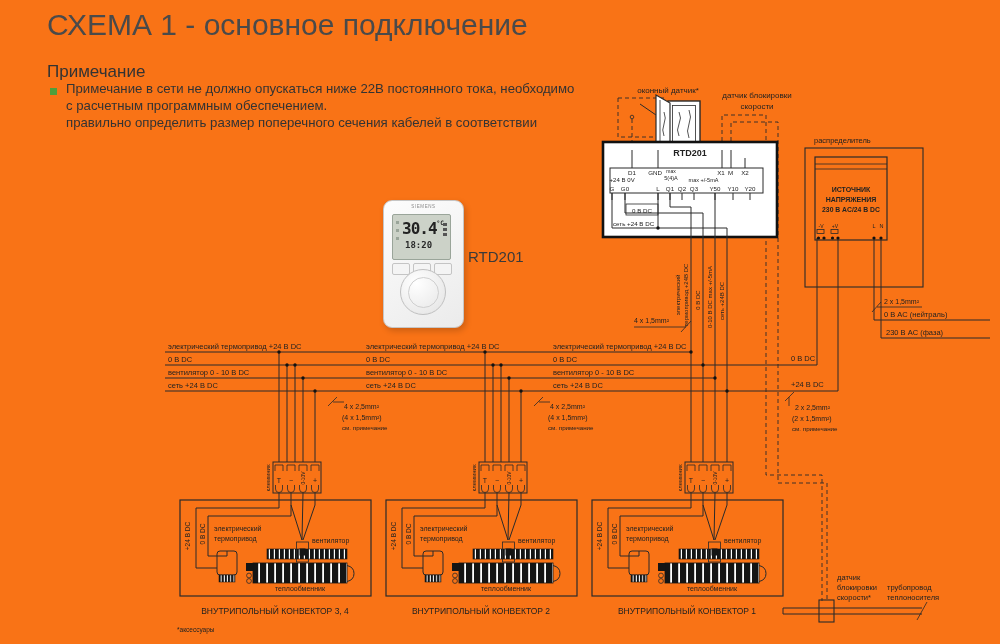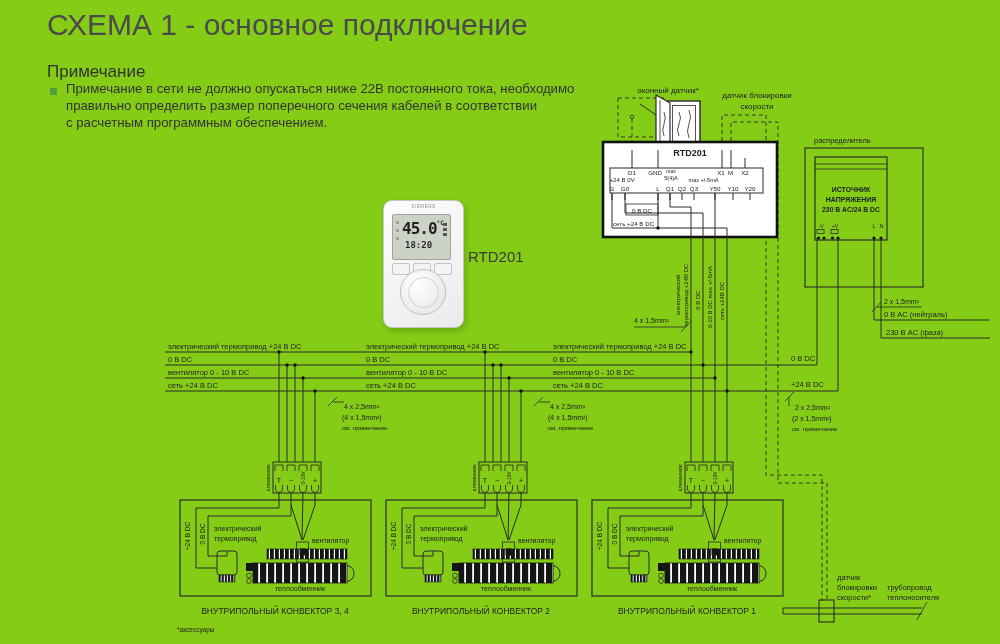--- a/index.html
+++ b/index.html
@@ -1,16 +1,16 @@
 <!DOCTYPE html>
 <html><head>
 <meta charset="utf-8">
 <style>
   html,body{margin:0;padding:0;background:#fff;}
-  #page{position:relative;width:1000px;height:644px;background:#84cc16;overflow:hidden;
+  #page{position:relative;width:1000px;height:644px;background:#f97316;overflow:hidden;
         font-family:"Liberation Sans",sans-serif;color:#333;}
   .abs{position:absolute;}
   #title{left:47px;top:8px;font-size:30px;color:#4a4a4a;font-weight:400;}
   #note-title{left:47px;top:62px;font-size:17px;color:#333;}
   #note-bullet{left:50px;top:88px;width:7px;height:7px;}
   #note-lines{left:66px;top:80px;font-size:13.2px;line-height:17px;color:#333;}
   #rtd-label{left:468px;top:248px;font-size:15px;color:#3a3a3a;}
   
   #thermostat{left:383px;top:200px;width:79px;height:126px;border:1px solid #c6c6c6;border-radius:9px;
     background:linear-gradient(145deg,#fdfdfd,#ebebeb);box-shadow:2px 3px 6px rgba(0,0,0,0.18);}
@@ -34,28 +34,28 @@
 </head>
 <body>
 
 <div id="page">
 
   <div class="abs" id="title">СХЕМА 1 - основное подключение</div>
   <div class="abs" id="note-title">Примечание</div>
   <div class="abs" id="note-bullet" style="background:#4f9f3c"></div>
   <div class="abs" id="note-lines">
     <div>Примечание в сети не должно опускаться ниже 22В постоянного тока, необходимо</div>
+    <div>с расчетным программным обеспечением.</div>
     <div>правильно определить размер поперечного сечения кабелей в соответствии</div>
-    <div>с расчетным программным обеспечением.</div>
   </div>
 
   <div class="abs" id="thermostat">
     <div class="abs" id="thermo-brand">SIEMENS</div>
     <div class="abs" id="lcd">
-      <div class="abs" id="lcd-temp"><span>45.0</span><span id="lcd-unit">°C</span></div>
+      <div class="abs" id="lcd-temp"><span>30.4</span><span id="lcd-unit">°C</span></div>
       <div class="abs" id="lcd-time">18:20</div>
       <div class="lcd-dot" style="top:6px"></div>
       <div class="lcd-dot" style="top:14px"></div>
       <div class="lcd-dot" style="top:22px"></div>
       <div class="lcd-bar" style="top:8px"></div>
       <div class="lcd-bar" style="top:13px"></div>
       <div class="lcd-bar" style="top:18px"></div>
     </div>
     <div class="thermo-btn" style="left:8px"></div>
     <div class="thermo-btn" style="left:29px"></div>

